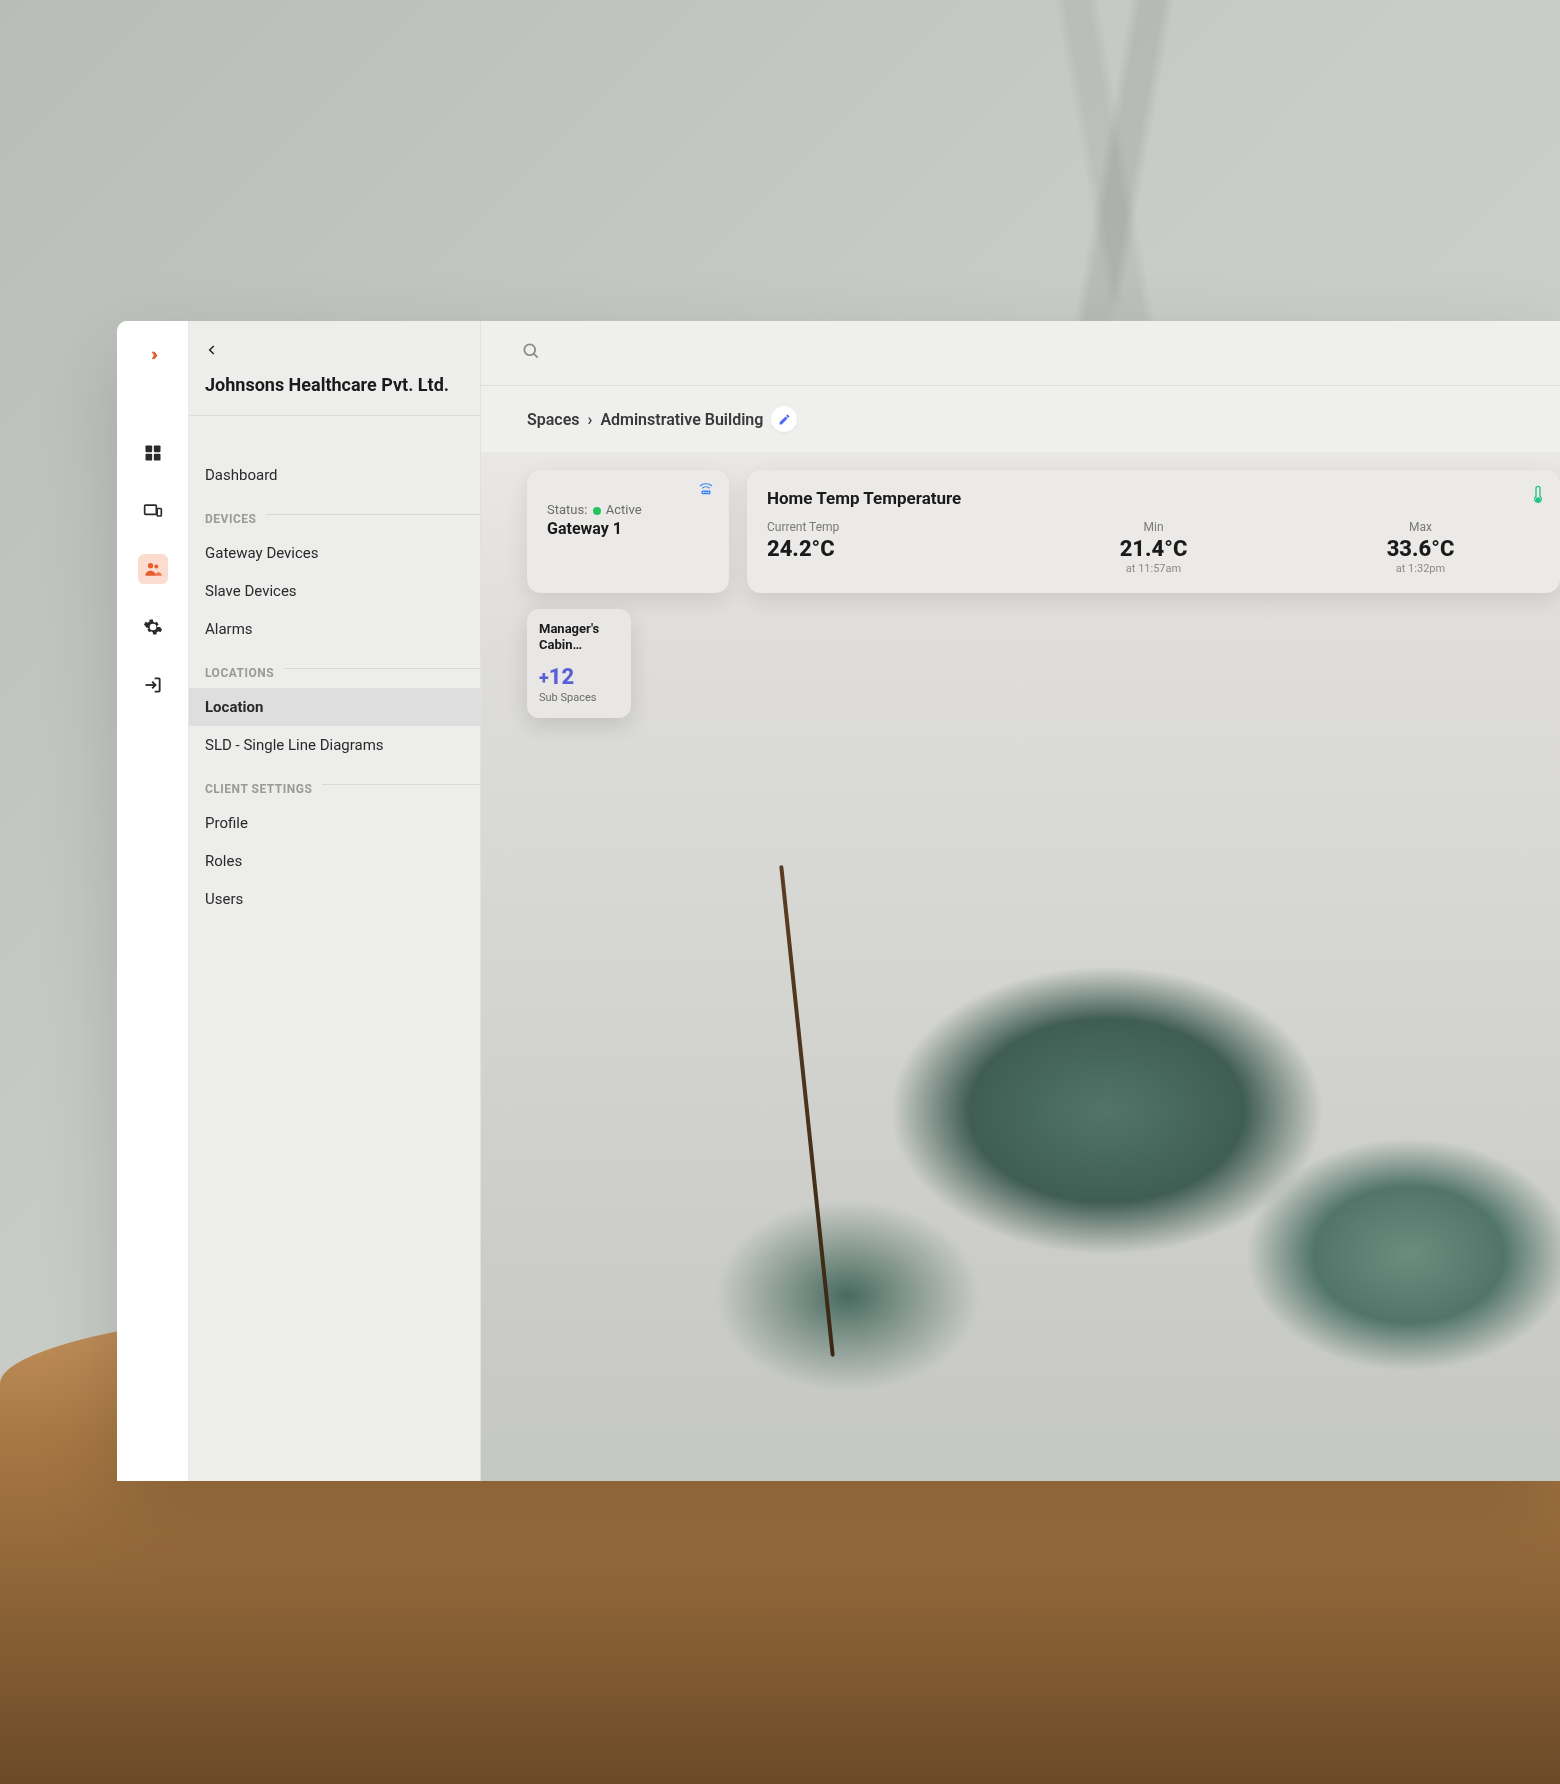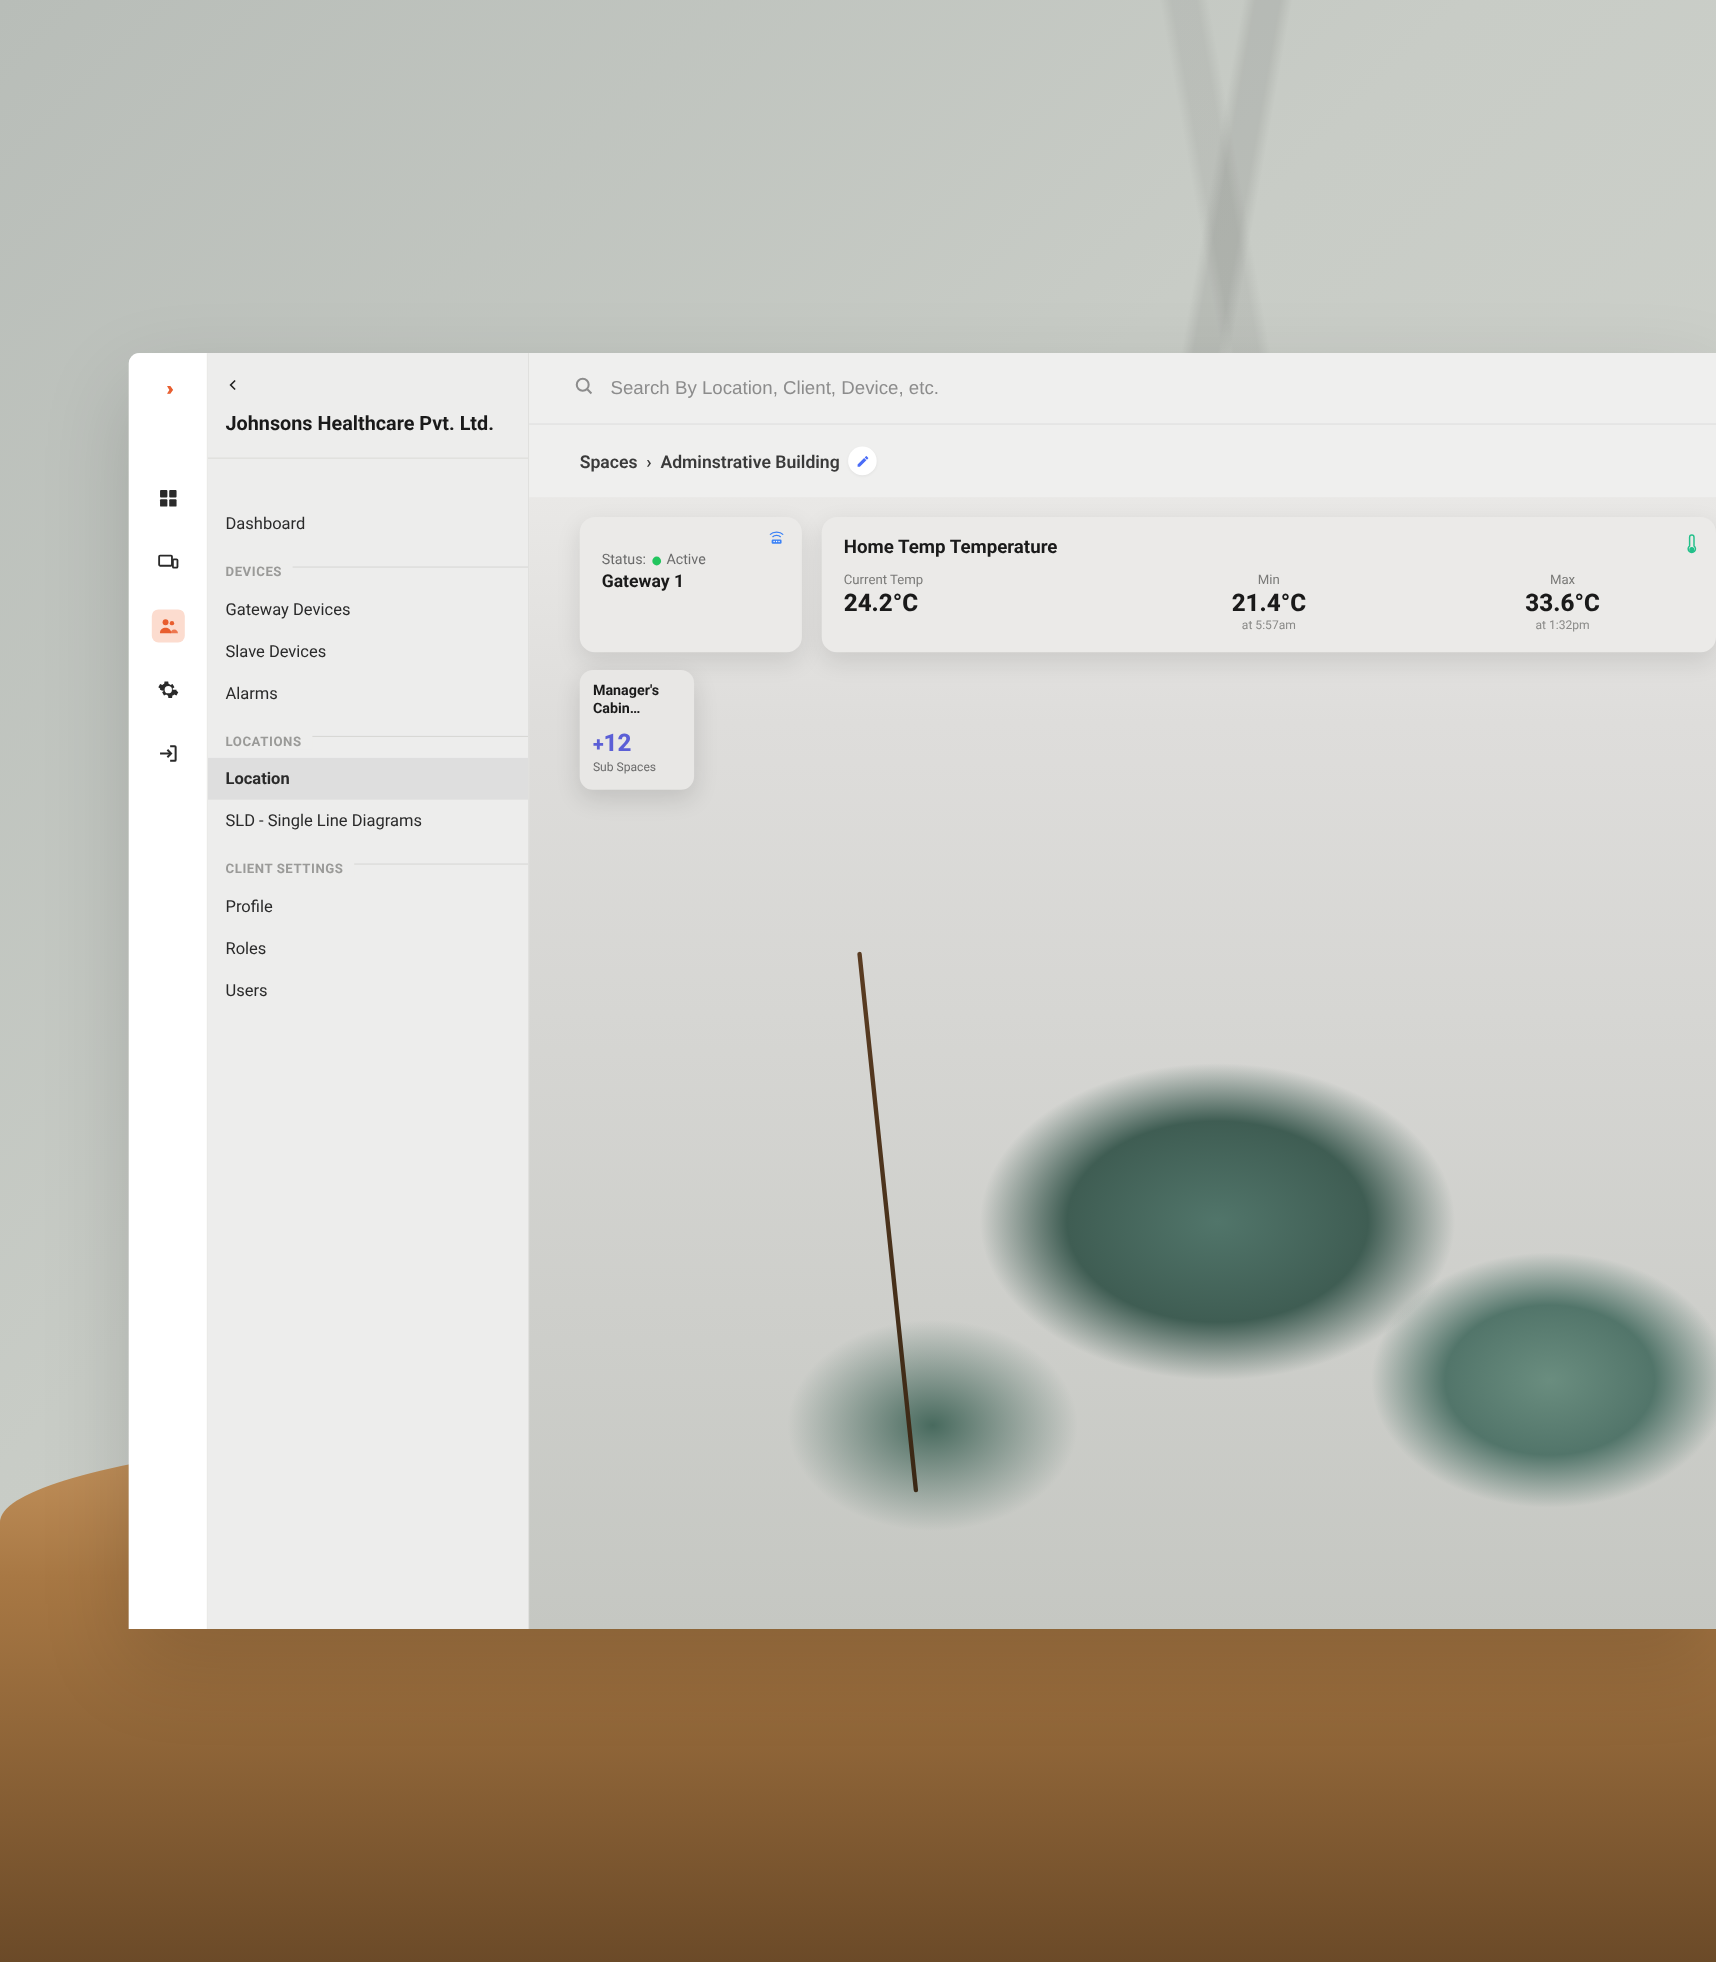--- a/index.html
+++ b/index.html
@@ -416,21 +416,20 @@
   </div>
 
   <div class="main">
     <div class="search-bar">
       <span class="mag">
         <svg width="20" height="20" viewBox="0 0 24 24" fill="none" stroke="currentColor" stroke-width="2.2">
             <circle cx="10.5" cy="10.5" r="6.5"></circle>
             <path d="M20 20l-4.5-4.5"></path>
           </svg>
       </span>
-      <input type="text" placeholder="Search By Location, Client, Device, etc." style="">
     </div>
 
     <div class="breadcrumb-bar">
       <span>Spaces</span>
       <span class="sep">›</span>
       <span>Adminstrative Building</span>
       <span class="edit-btn">
         <svg viewBox="0 0 24 24" fill="currentColor">
             <path d="M3 17.25V21h3.75l11-11-3.75-3.75-11 11zM20.7 7.05a1 1 0 000-1.4l-2.35-2.35a1 1 0 00-1.4 0L15 5.25 18.75 9l1.95-1.95z"></path>
           </svg>
@@ -469,21 +468,21 @@
           </span>
           <div class="title">Home Temp Temperature</div>
           <div class="temp-stats">
             <div class="temp-stat">
               <div class="label">Current Temp</div>
               <div class="val">24.2°C</div>
             </div>
             <div class="temp-stat">
               <div class="label">Min</div>
               <div class="val">21.4°C</div>
-              <div class="time">at 5:57am</div>
+              <div class="time">at 11:57am</div>
             </div>
             <div class="temp-stat">
               <div class="label">Max</div>
               <div class="val">33.6°C</div>
               <div class="time">at 1:32pm</div>
             </div>
           </div>
         </div>
       </div>
 

